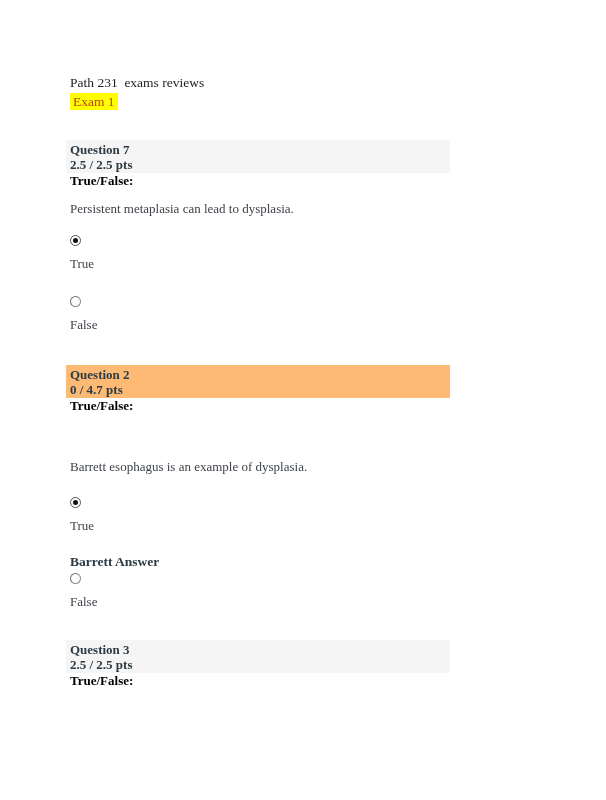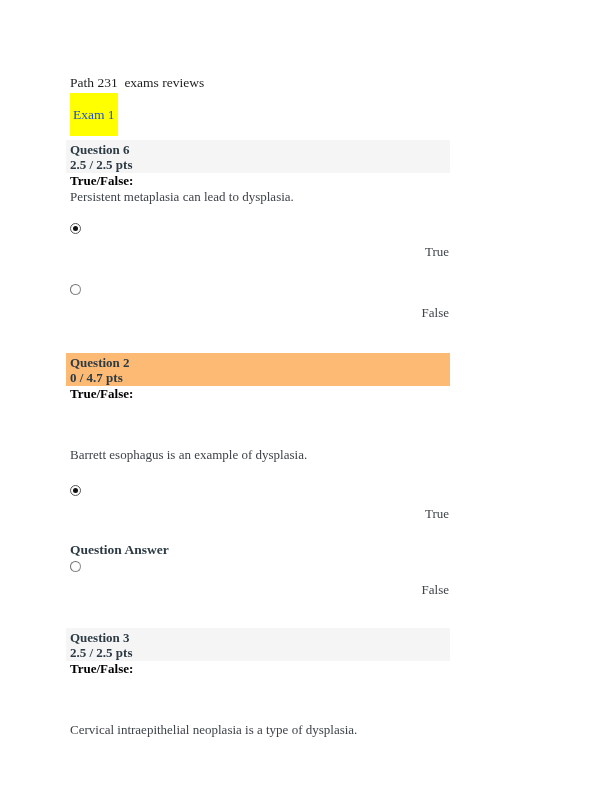--- a/index.html
+++ b/index.html
@@ -18,24 +18,24 @@
     margin: 0;
     line-height: 15px;
     font-size: 13.5px;
     color: #1e1e1e;
     white-space: pre-wrap;
   }
   .exam-row { margin-top: 3px; line-height: 17px; height: 17px; }
   .exam-highlight {
     display: inline-block;
     background: #ffff00;
-    padding: 14px 3px;
+    padding: 1px 3px;
     font-size: 13.5px;
     line-height: 15px;
-    color: #1d4ed8;
+    color: #c2410c;
   }
 
   .question { margin: 0; }
   .q1 { margin-top: 30px; }
   .q2 { margin-top: 33px; }
   .q3 { margin-top: 31px; }
 
   .q-header {
     background: #f5f5f5;
     margin: 0 -1px 0 -4px;
@@ -45,30 +45,30 @@
   .q-title, .q-points {
     font-weight: 700;
     color: #2d3b45;
   }
   .q-type {
     font-weight: 700;
     color: #000000;
     line-height: 16px;
   }
   .q-text { line-height: 15px; }
-  .qt-small { }
+  .qt-small { margin-top: 12px; }
   .qt-large { margin-top: 45px; }
 
   .mt18 { margin-top: 18px; }
   .mt22 { margin-top: 22px; }
   .mt24 { margin-top: 24px; }
   .mt0  { margin-top: 2px; }
 
   .option { display: block; }
-  .opt-label { margin-top: 6px; line-height: 15px; text-align: right; }
+  .opt-label { margin-top: 6px; line-height: 15px; }
 
   .radio {
     display: inline-block;
     width: 9px;
     height: 9px;
     border-radius: 50%;
     border: 1px solid #8c8c8c;
     border-top-color: #6f6f6f;
     border-left-color: #6f6f6f;
     background: #fdfdfd;
@@ -102,21 +102,21 @@
 <div class="page">
 
   <div class="doc-title">Path 231  exams reviews</div>
 
   <div class="exam-row">
     <span class="exam-highlight" style="background-color: rgb(255, 255, 0);">Exam 1</span>
   </div>
 
   <section class="question q1">
     <div class="q-header" style="background-color: rgb(245, 245, 245);">
-      <div class="q-title">Question 6</div>
+      <div class="q-title">Question 7</div>
       <div class="q-points">2.5 / 2.5 pts</div>
     </div>
     <div class="q-type">True/False:</div>
     <div class="q-text qt-small">Persistent metaplasia can lead to dysplasia.</div>
 
     <div class="option mt18">
       <span class="radio selected"></span>
       <div class="opt-label">True</div>
     </div>
 
@@ -132,30 +132,29 @@
       <div class="q-points">0 / 4.7 pts</div>
     </div>
     <div class="q-type">True/False:</div>
     <div class="q-text qt-large">Barrett esophagus is an example of dysplasia.</div>
 
     <div class="option mt22">
       <span class="radio selected"></span>
       <div class="opt-label">True</div>
     </div>
 
-    <div class="correct-answer">Question Answer</div>
+    <div class="correct-answer">Barrett Answer</div>
 
     <div class="option mt0">
       <span class="radio"></span>
       <div class="opt-label">False</div>
     </div>
   </section>
 
   <section class="question q3">
     <div class="q-header" style="background-color: rgb(245, 245, 245);">
       <div class="q-title">Question 3</div>
       <div class="q-points">2.5 / 2.5 pts</div>
     </div>
     <div class="q-type">True/False:</div>
-    <div class="q-text qt-large">Cervical intraepithelial neoplasia is a type of dysplasia.</div>
   </section>
 
 </div>
 
 </body></html>

